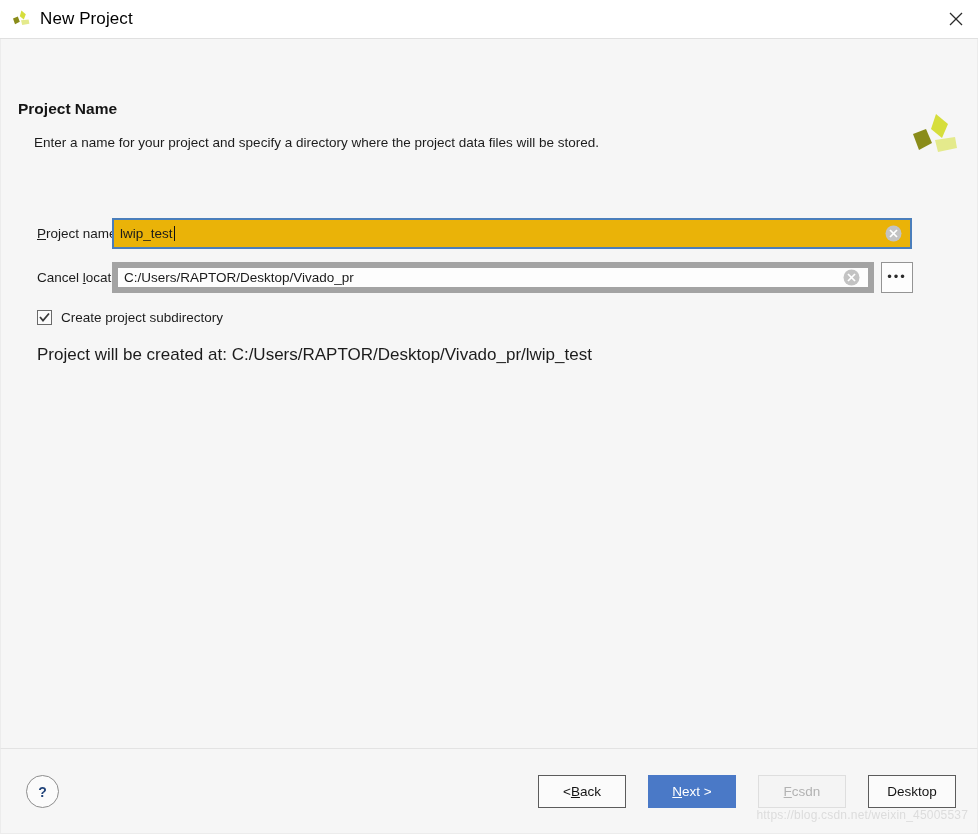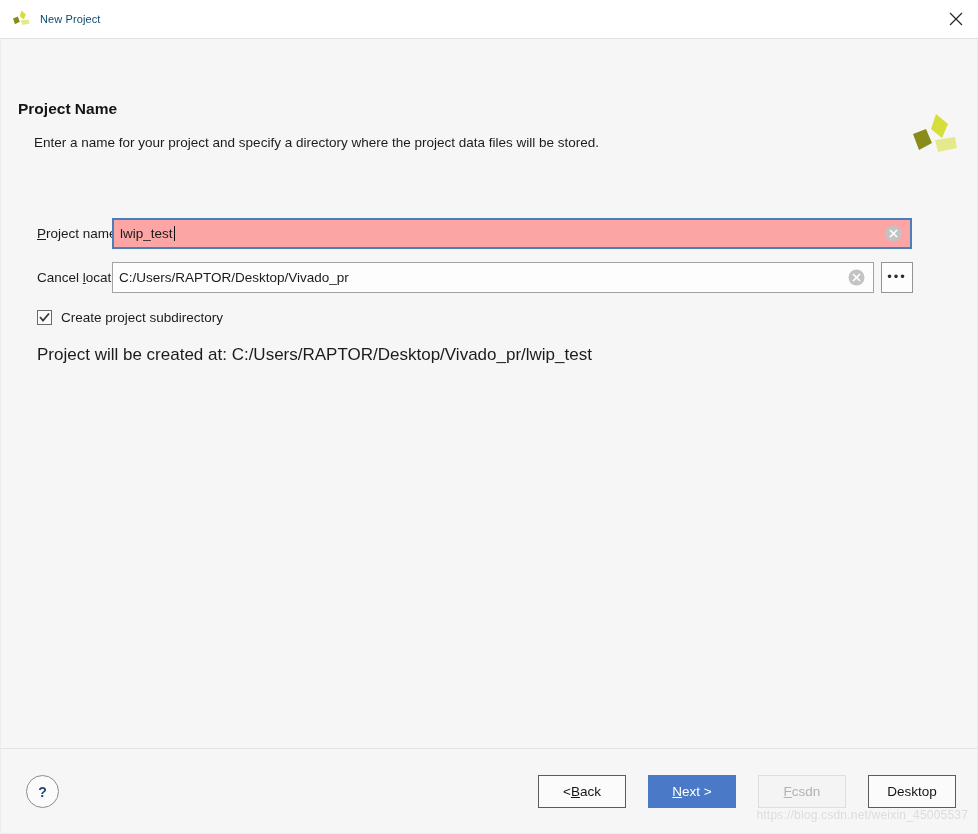--- a/index.html
+++ b/index.html
@@ -36,22 +36,22 @@
     flex: 0 0 auto;
   }
   .titlebar-icon {
     margin-left: 11px;
     margin-right: 9px;
     width: 20px;
     height: 20px;
     display: block;
   }
   .titlebar-title {
-    font-size: 11px;
-    color: #0c4a6e;
+    font-size: 17px;
+    color: #000000;
     letter-spacing: 0.1px;
   }
   .titlebar-close {
     position: absolute;
     right: 0;
     top: 0;
     width: 44px;
     height: 38px;
     display: flex;
     align-items: center;
@@ -115,30 +115,30 @@
     color: #1c1c1c;
     text-align: left;
     white-space: nowrap;
   }
   .field-label .mn { text-decoration: underline; }
 
   .input-wrap {
     position: relative;
     height: 31px;
     box-sizing: border-box;
-    background: #fca5a5;
+    background: #eab308;
     display: flex;
     align-items: center;
   }
   .input-wrap.focused {
     border: 2px solid #4a7ebb;
     box-shadow: 0 0 0 0px #4a7ebb;
   }
   .input-wrap.plain {
-    border: 1px solid #a3a3a3;
+    border: 6px solid #a3a3a3;
     background: #fdfdfd;
   }
   .input-text {
     flex: 1 1 auto;
     font-size: 13.5px;
     color: #1b1b1b;
     padding-left: 6px;
     white-space: nowrap;
     overflow: hidden;
     outline: none;

